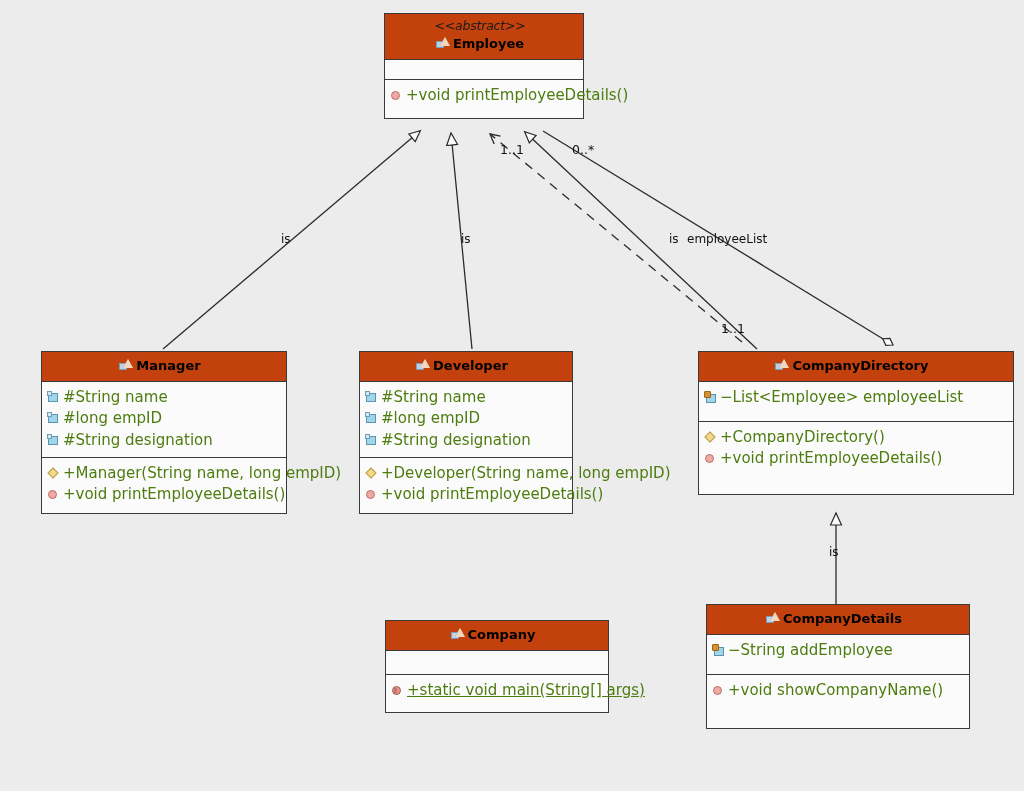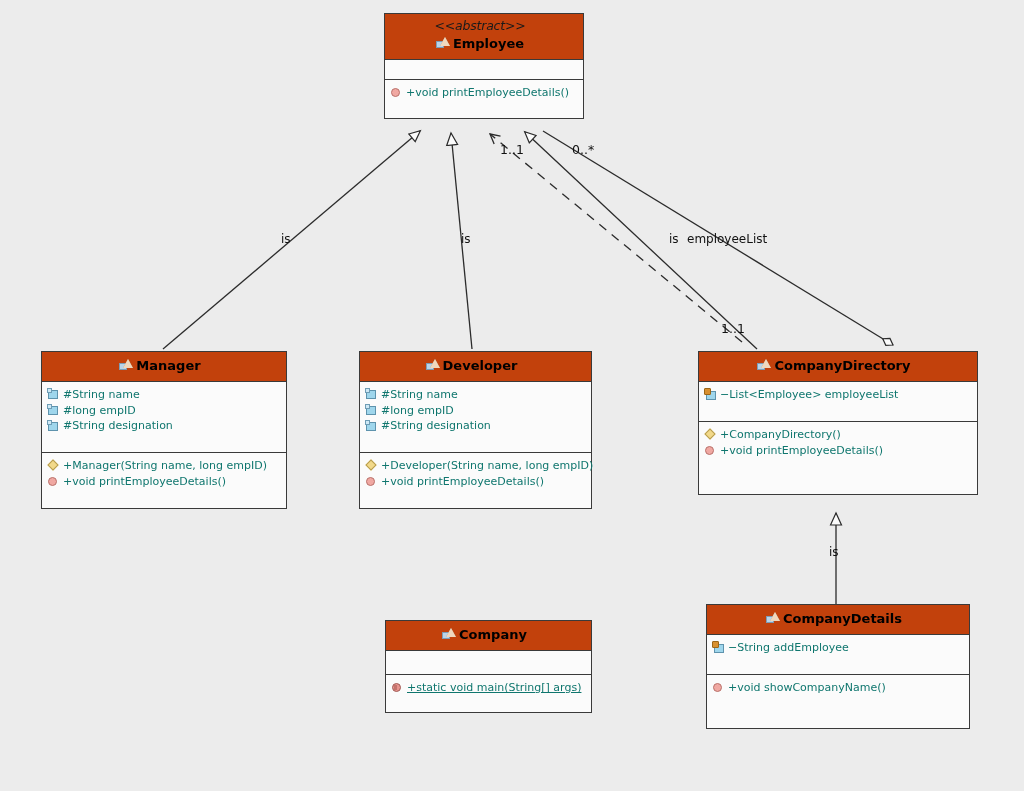--- a/index.html
+++ b/index.html
@@ -57,22 +57,22 @@
     vertical-align: middle;
   }
   .uml-compartment {
     border-bottom: 1px solid #3a3a3a;
     padding: 5px 4px 6px 5px;
     box-sizing: border-box;
   }
   .uml-compartment.last { border-bottom: none; }
   .uml-compartment.empty { min-height: 20px; }
   .member {
-    font-size: 11px;
-    color: #0f766e;
+    font-size: 15px;
+    color: #4d7c0f;
     line-height: 1.42;
     white-space: nowrap;
     display: flex;
     align-items: center;
     gap: 3px;
   }
   .member .mtext { display: inline-block; }
   .member.static .mtext { text-decoration: underline; }
 
   
@@ -288,21 +288,21 @@
         <span class="ico ico-ctor"></span>
         <span class="mtext">+Manager(String name, long empID)</span>
       </div>
       <div class="member">
         <span class="ico ico-method"></span>
         <span class="mtext">+void  printEmployeeDetails()</span>
       </div>
     </div>
   </div>
 
-  <div class="uml-class" style="left:359px; top:351px; width:233px;">
+  <div class="uml-class" style="left:359px; top:351px; width:214px;">
     <div class="uml-header">
       <span class="ico ico-class"></span><span class="class-title">Developer</span>
     </div>
     <div class="uml-compartment" style="min-height:71px;">
       <div class="member">
         <span class="ico ico-attr"></span>
         <span class="mtext">#String name</span>
       </div>
       <div class="member">
         <span class="ico ico-attr"></span>
@@ -318,21 +318,21 @@
         <span class="ico ico-ctor"></span>
         <span class="mtext">+Developer(String name, long empID)</span>
       </div>
       <div class="member">
         <span class="ico ico-method"></span>
         <span class="mtext">+void  printEmployeeDetails()</span>
       </div>
     </div>
   </div>
 
-  <div class="uml-class" style="left:698px; top:351px; width:280px;">
+  <div class="uml-class" style="left:698px; top:351px; width:316px;">
     <div class="uml-header">
       <span class="ico ico-class"></span><span class="class-title">CompanyDirectory</span>
     </div>
     <div class="uml-compartment" style="min-height:40px;">
       <div class="member">
         <span class="ico ico-attr-private"></span>
         <span class="mtext">−List&lt;Employee&gt; employeeList</span>
       </div>
     </div>
     <div class="uml-compartment last" style="min-height:72px;">
@@ -340,21 +340,21 @@
         <span class="ico ico-ctor"></span>
         <span class="mtext">+CompanyDirectory()</span>
       </div>
       <div class="member">
         <span class="ico ico-method"></span>
         <span class="mtext">+void  printEmployeeDetails()</span>
       </div>
     </div>
   </div>
 
-  <div class="uml-class" style="left:385px; top:620px; width:207px;">
+  <div class="uml-class" style="left:385px; top:620px; width:224px;">
     <div class="uml-header">
       <span class="ico ico-class"></span><span class="class-title">Company</span>
     </div>
     <div class="uml-compartment empty" style="min-height:24px;"></div>
     <div class="uml-compartment last" style="min-height:37px;">
       <div class="member static">
         <span class="ico ico-method-static"></span>
         <span class="mtext">+static void  main(String[] args)</span>
       </div>
     </div>

